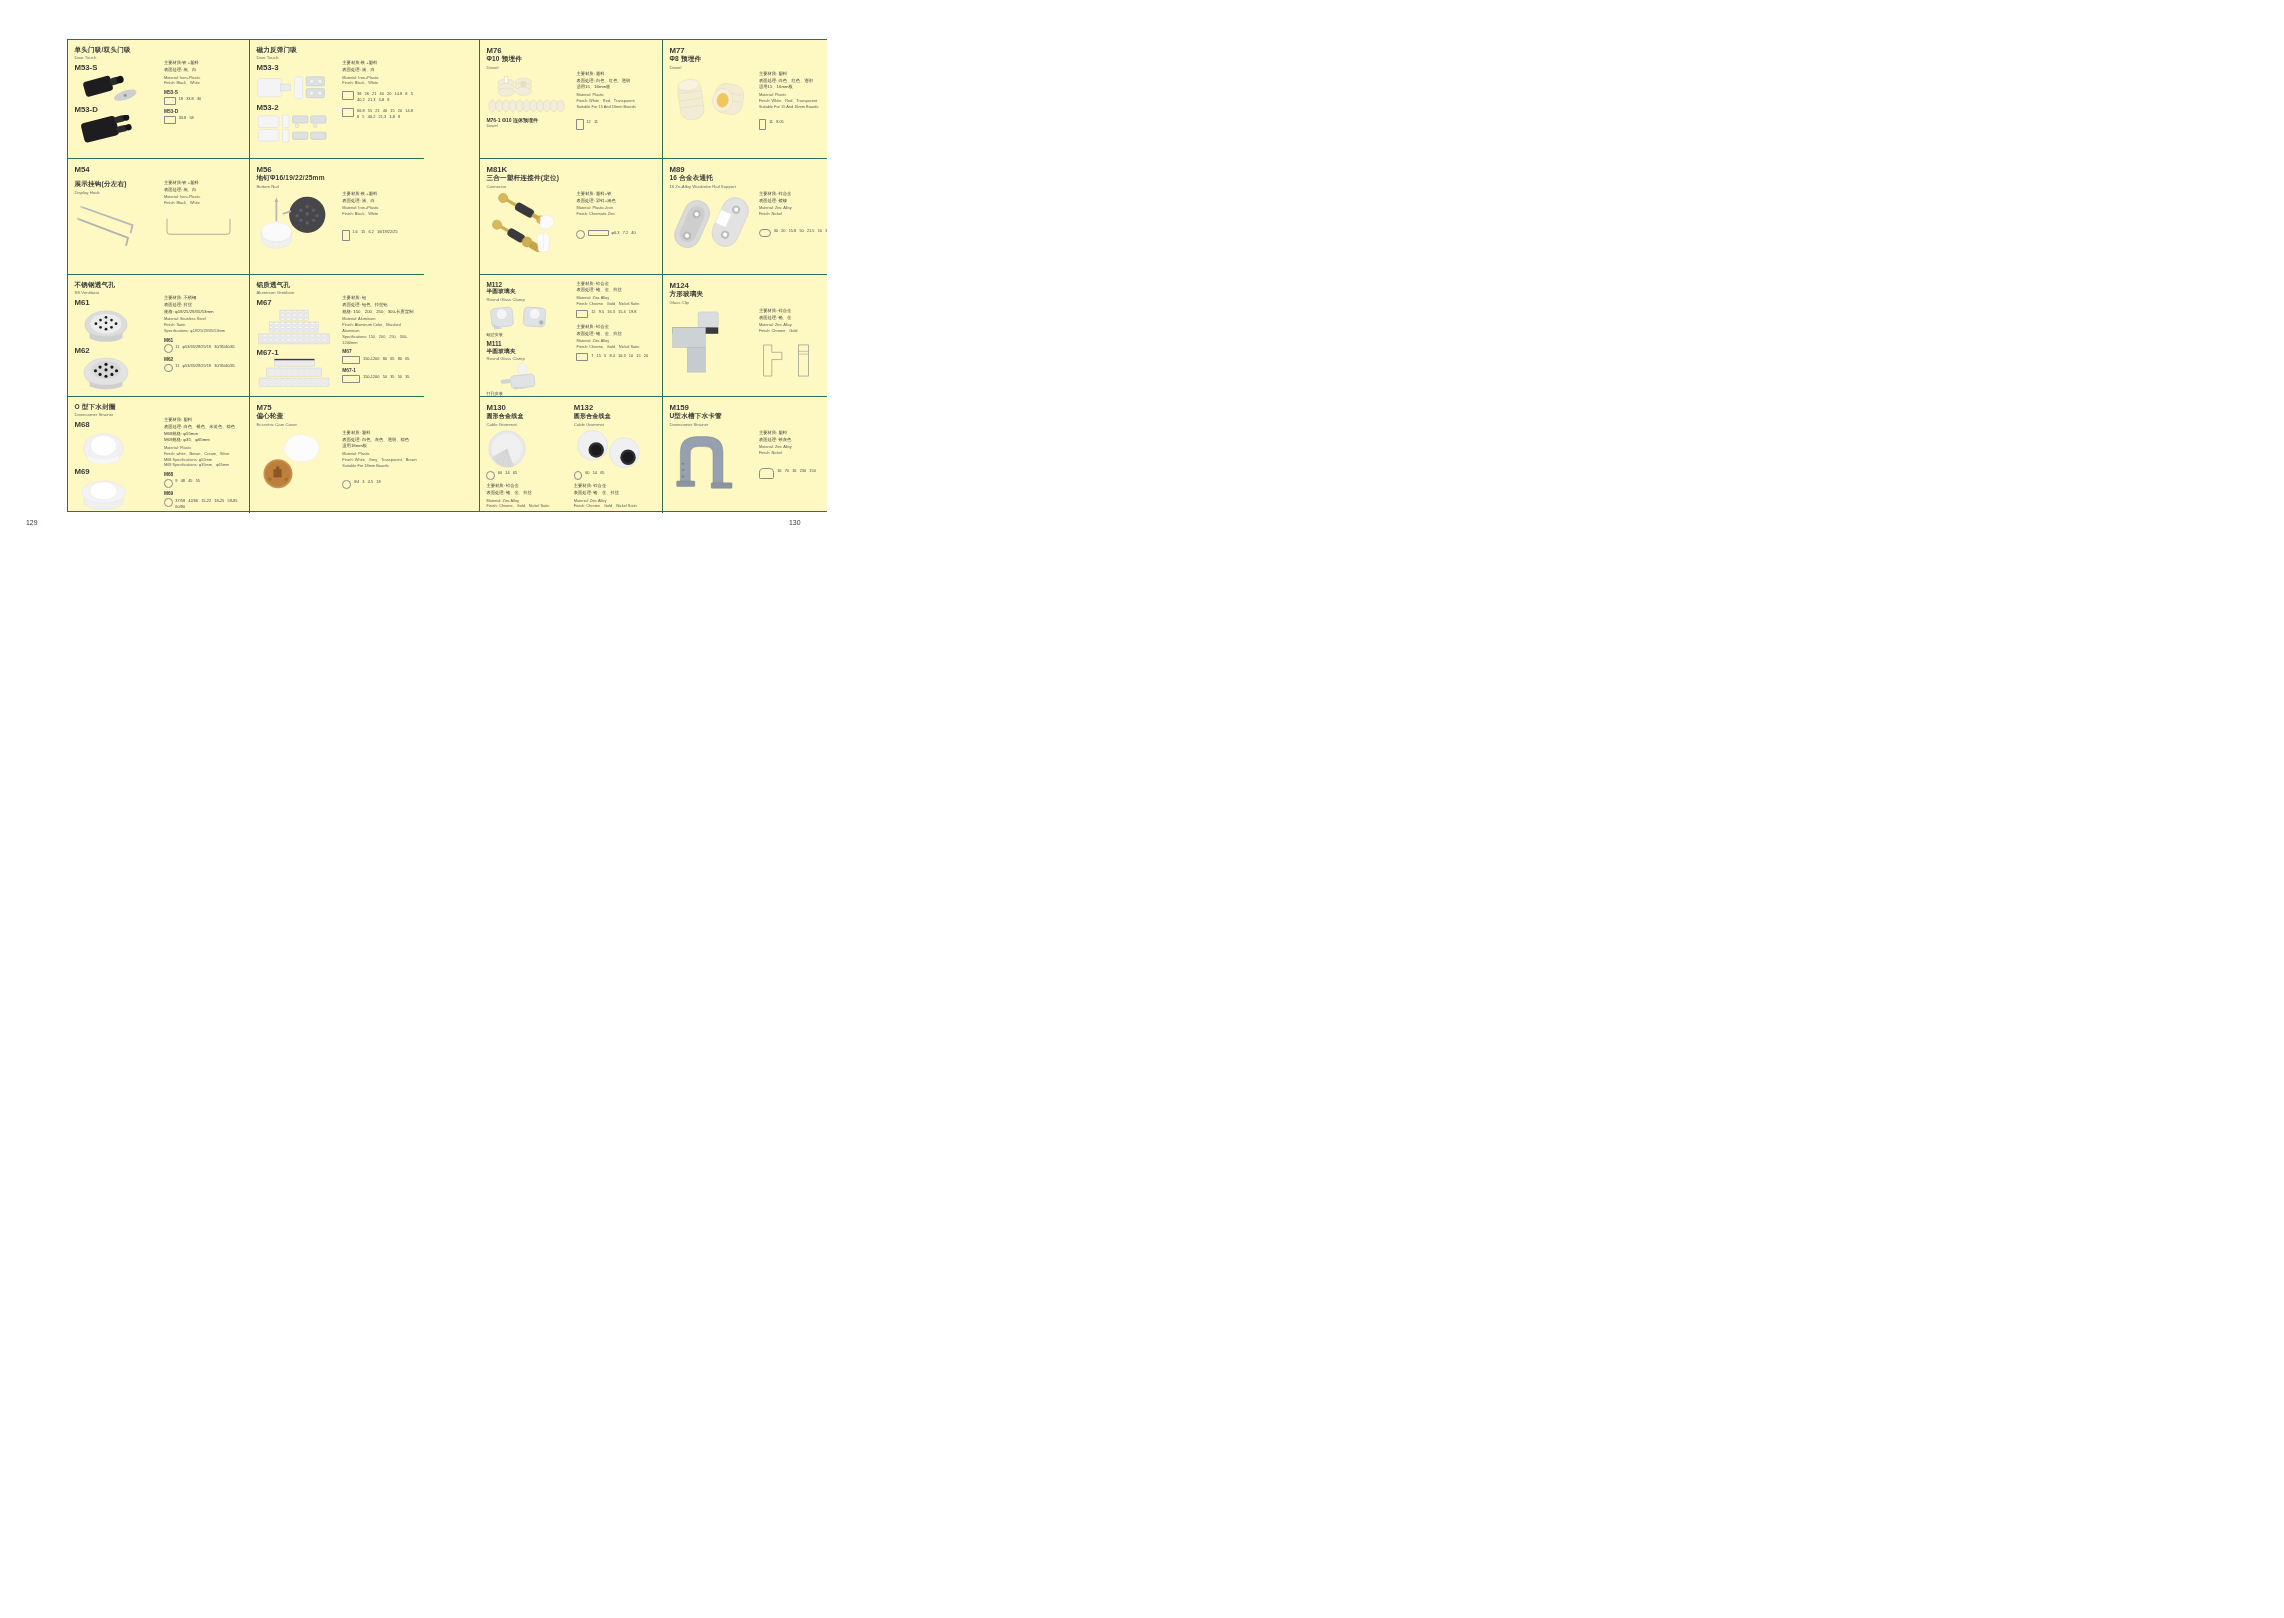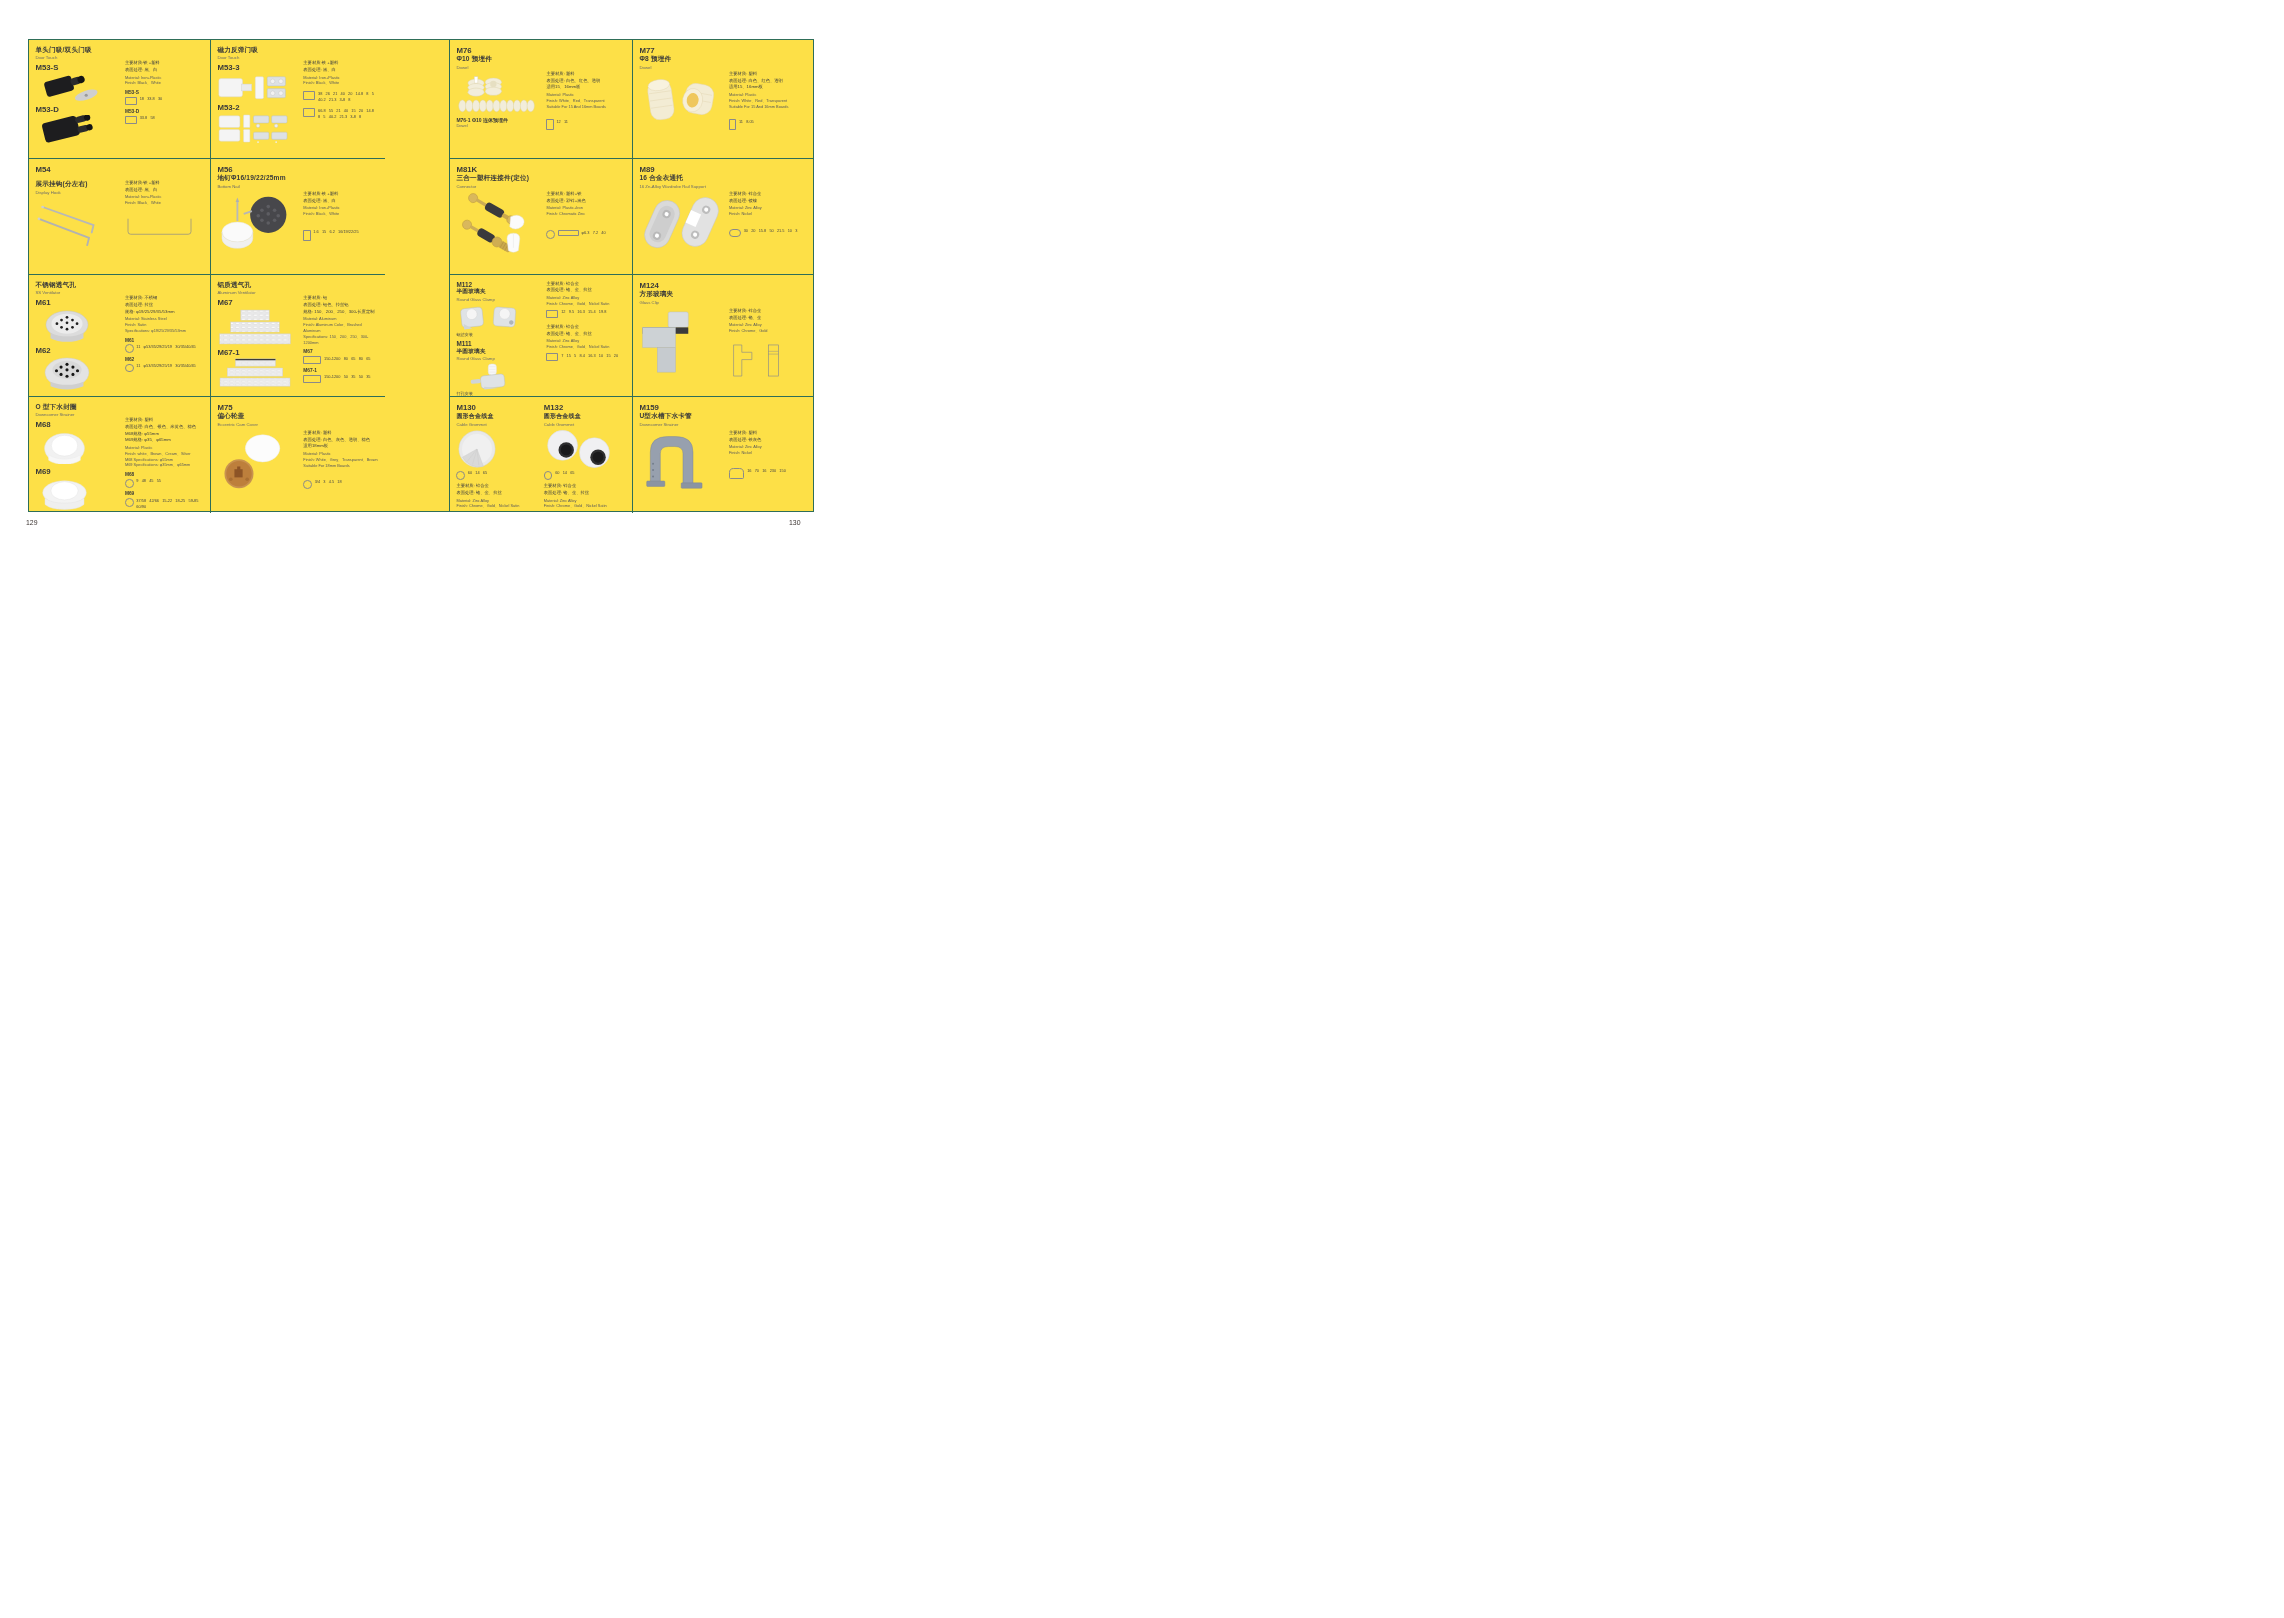--- a/index.html
+++ b/index.html
@@ -1,21 +1,21 @@
 <!DOCTYPE html>
 <html style="font-size:7.3px"><head>
 <meta charset="utf-8">
 <style>
   :root{ --line:#2f6e58; --ink:#3a3a3a; --mid:#555; }
   *{ box-sizing:border-box; margin:0; padding:0; }
   body{ background:#fff; font-family:"Liberation Sans","DejaVu Sans",sans-serif; color:var(--ink); }
   .sheet{ position:relative; width:827px; height:539px; background:#fff; overflow:hidden; }
   .pg{ position:absolute; top:39px; height:473px; border:0.5px solid var(--line); display:grid;
-       grid-template-rows:119px 116px 122px 116px; background:#fde047; }
-  .pg-left{ left:28px; width:426px; grid-template-columns:182px 174px; }
+       grid-template-rows:119px 116px 122px 116px; background:#fef9c3;margin-left:30px; }
+  .pg-left{ left:37px; width:426px; grid-template-columns:182px 174px; }
   .pg-right{ left:449px; width:365px; grid-template-columns:183px 181px; }
   .cell{ position:relative; padding:5.5px 6.4px; overflow:hidden; }
   .cell:nth-child(odd){ border-right:0.5px solid var(--line); }
   .cell:not(:nth-last-child(-n+2)){ border-bottom:0.5px solid var(--line); }
   .tcn{ font-size:6.6px; font-weight:700; letter-spacing:0.2px; color:var(--ink); }
   .ten{ font-size:4.3px; color:#6a6a6a; margin-top:0.9px; }
   .code{ font-size:7.8px; font-weight:700; color:var(--ink); margin:2.7px 0 0.9px; }
   .code.small{ font-size:6.4px; }
   .body{ display:flex; gap:4.6px; }
   .col-l{ flex:1.08; min-width:0; }

